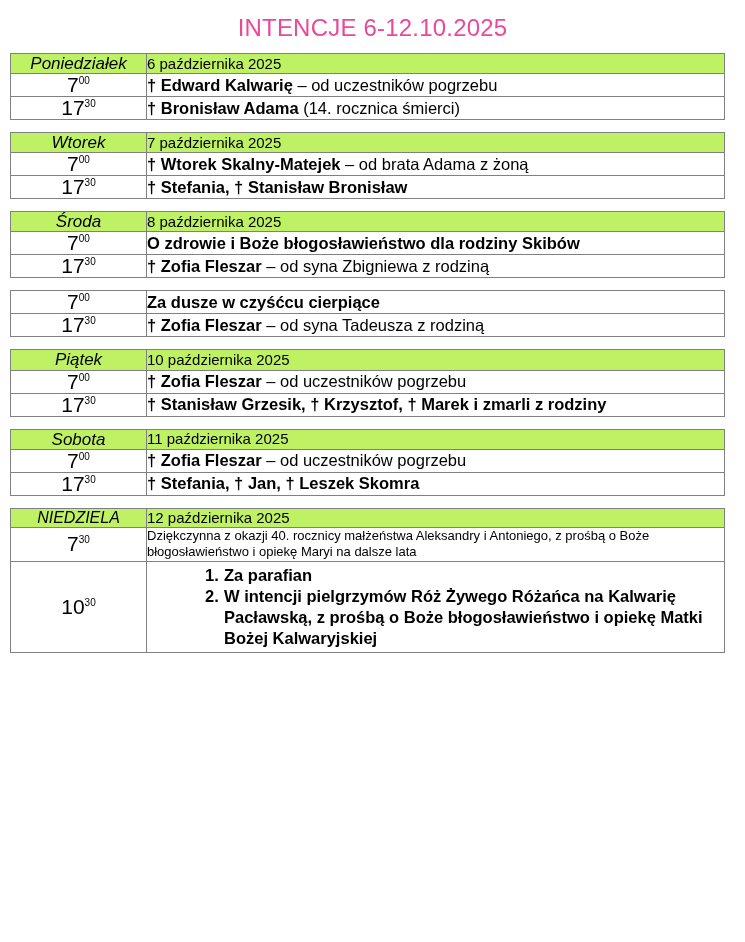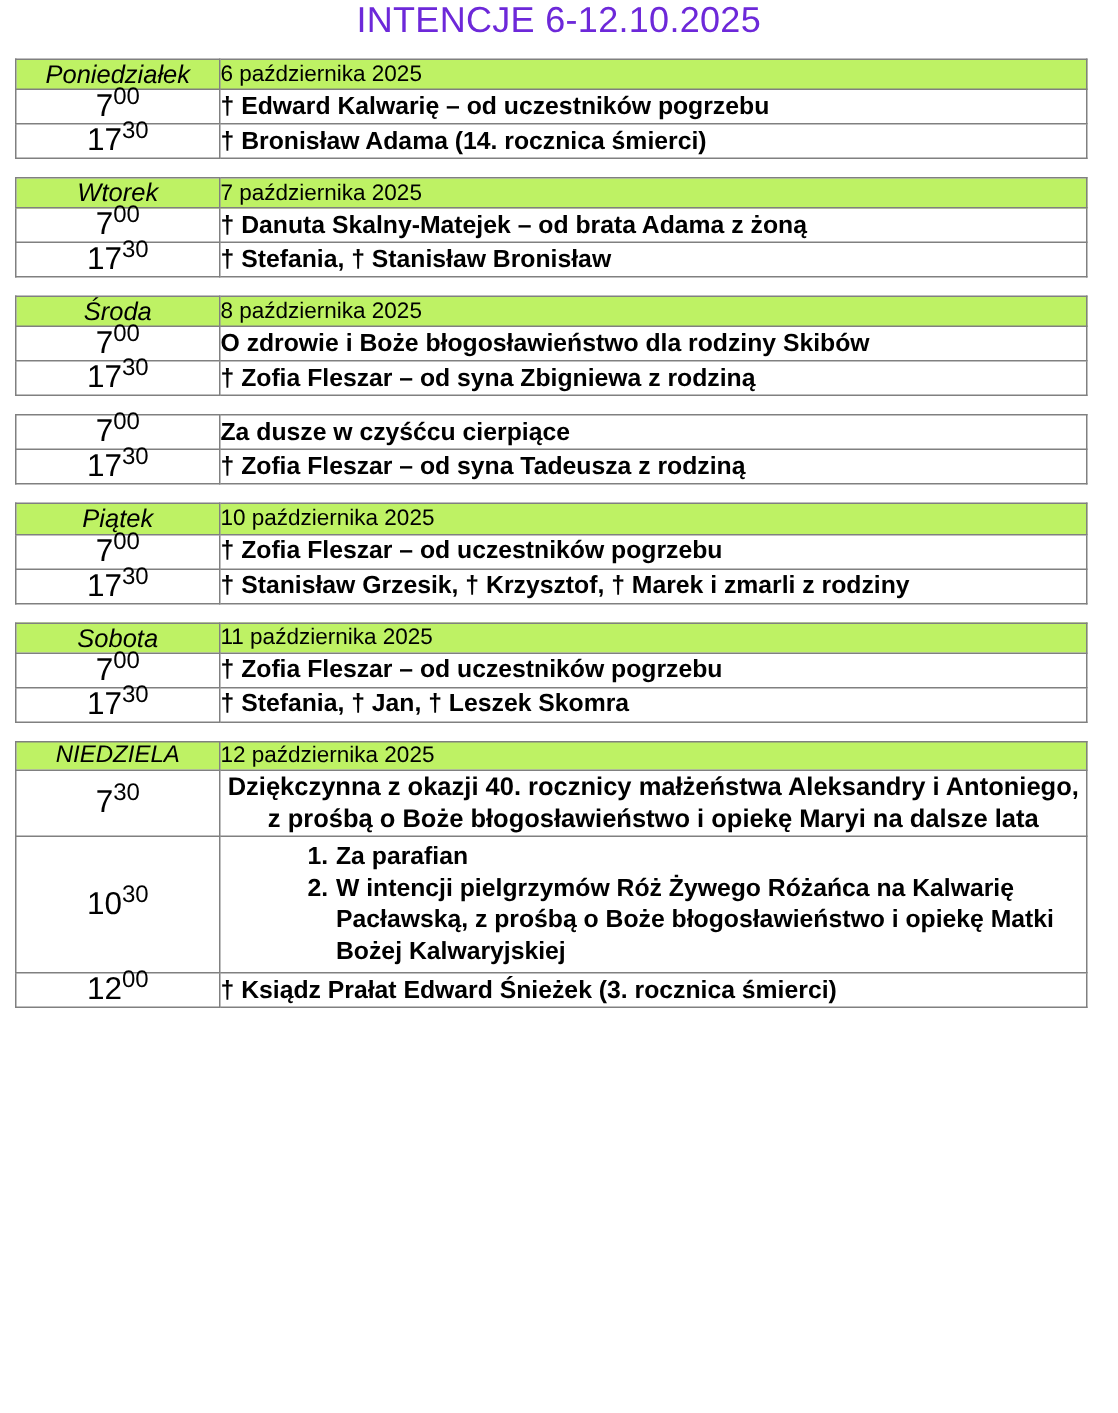--- a/index.html
+++ b/index.html
@@ -20,23 +20,23 @@
     height: 942px;
     box-sizing: border-box;
     padding: 0 10px;
   }
   .doc-title {
     text-align: center;
     font-size: 24px;
     font-weight: 400;
     letter-spacing: 0.2px;
     line-height: 1;
-    padding-top: 2px;
+    padding-top: 16px;
     padding-bottom: 13px;
-    color: #6d28d9;
+    color: #ec4899;
   }
   .day-table {
     width: 715px;
     border-collapse: collapse;
     table-layout: fixed;
     margin-bottom: 12px;
     border: 1px solid #808080;
   }
   .day-table.last { margin-bottom: 0; }
   .day-table td {
@@ -65,58 +65,57 @@
 
   
   .time {
     text-align: center;
     font-size: 21px;
     line-height: 1.05;
     padding: 2px 4px 3px 4px;
     white-space: nowrap;
   }
   .time sup {
-    font-size: 16px;
+    font-size: 10px;
     vertical-align: super;
     line-height: 0;
   }
 
   
   .intent {
     font-size: 16.5px;
     line-height: 1.26;
     padding: 4px 5px 4px 7px;
   }
   .intent b { font-weight: bold; }
-  .intent .reg { font-weight: bold; }
+  .intent .reg { font-weight: normal; }
 
   .olist {
     margin: 0;
     padding: 3px 2px 3px 58px;
     font-weight: bold;
     font-size: 16.5px;
     line-height: 1.27;
     list-style: none;
   }
   .olist li {
     position: relative;
     padding-left: 19px;
     margin: 0;
   }
   .olist li .num {
     position: absolute;
     left: 0;
     top: 0;
   }
   .multi {
-    font-weight: bold;
+    font-weight: normal;
     padding: 4px 6px 4px 7px;
     line-height: 1.28;
-    font-size: 17px;
-    text-align: center;
+    font-size: 13px;
   }
 </style>
 </head>
 <body>
 
 <div class="page">
   <div class="doc-title">INTENCJE 6-12.10.2025</div>
   <div id="tables-root">
       <table class="day-table">
         <colgroup>
@@ -143,21 +142,21 @@
           <col class="c-time">
           <col>
         </colgroup>
         <tbody>
           <tr class="hdr">
             <td class="day-name">Wtorek</td>
             <td class="day-date">7 października 2025</td>
           </tr>
           <tr>
             <td class="time">7<sup>00</sup></td>
-            <td class="intent"><b>† Danuta Skalny-Matejek</b><span class="reg"> – od brata Adama z żoną</span></td>
+            <td class="intent"><b>† Wtorek Skalny-Matejek</b><span class="reg"> – od brata Adama z żoną</span></td>
           </tr>
           <tr>
             <td class="time">17<sup>30</sup></td>
             <td class="intent"><b>† Stefania, † Stanisław Bronisław</b></td>
           </tr>
         </tbody>
       </table>
       <table class="day-table">
         <colgroup>
           <col class="c-time">
@@ -250,20 +249,16 @@
           </tr>
           <tr>
             <td class="time">10<sup>30</sup></td>
             <td>
               <ul class="olist">
                 <li><span class="num">1.</span>Za parafian</li>
                 <li><span class="num">2.</span>W intencji pielgrzymów Róż Żywego Różańca na Kalwarię Pacławską, z prośbą o Boże błogosławieństwo i opiekę Matki Bożej Kalwaryjskiej</li>
               </ul>
             </td>
           </tr>
-          <tr>
-            <td class="time">12<sup>00</sup></td>
-            <td class="intent"><b>† Ksiądz Prałat Edward Śnieżek</b><span class="reg"> (3. rocznica śmierci)</span></td>
-          </tr>
         </tbody>
       </table>
     </div>
 </div>
 
 </body></html>

